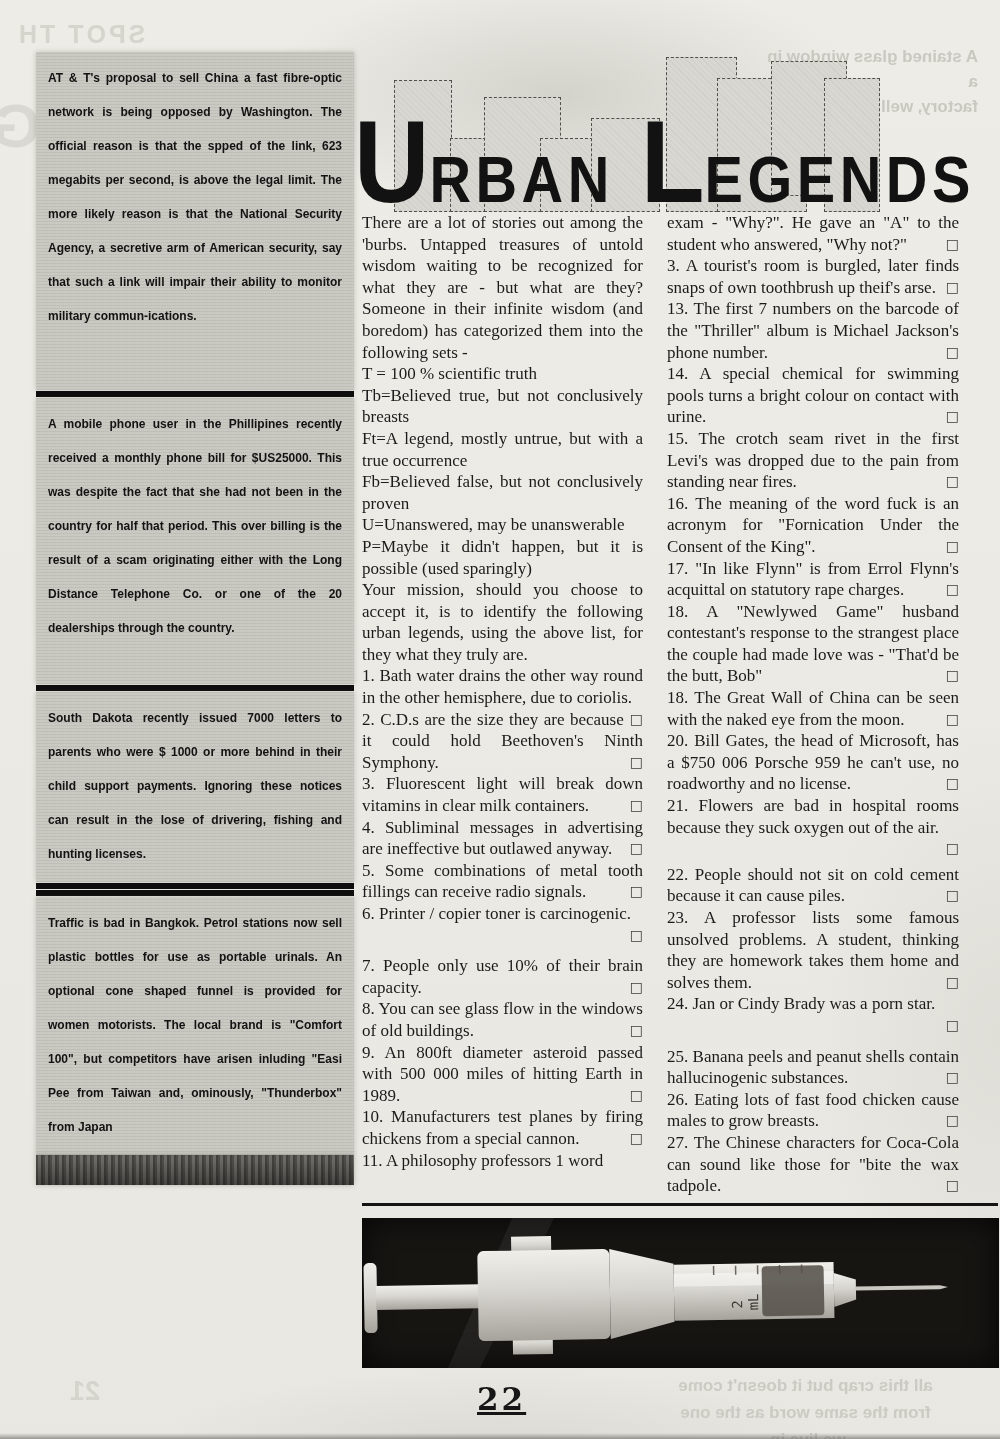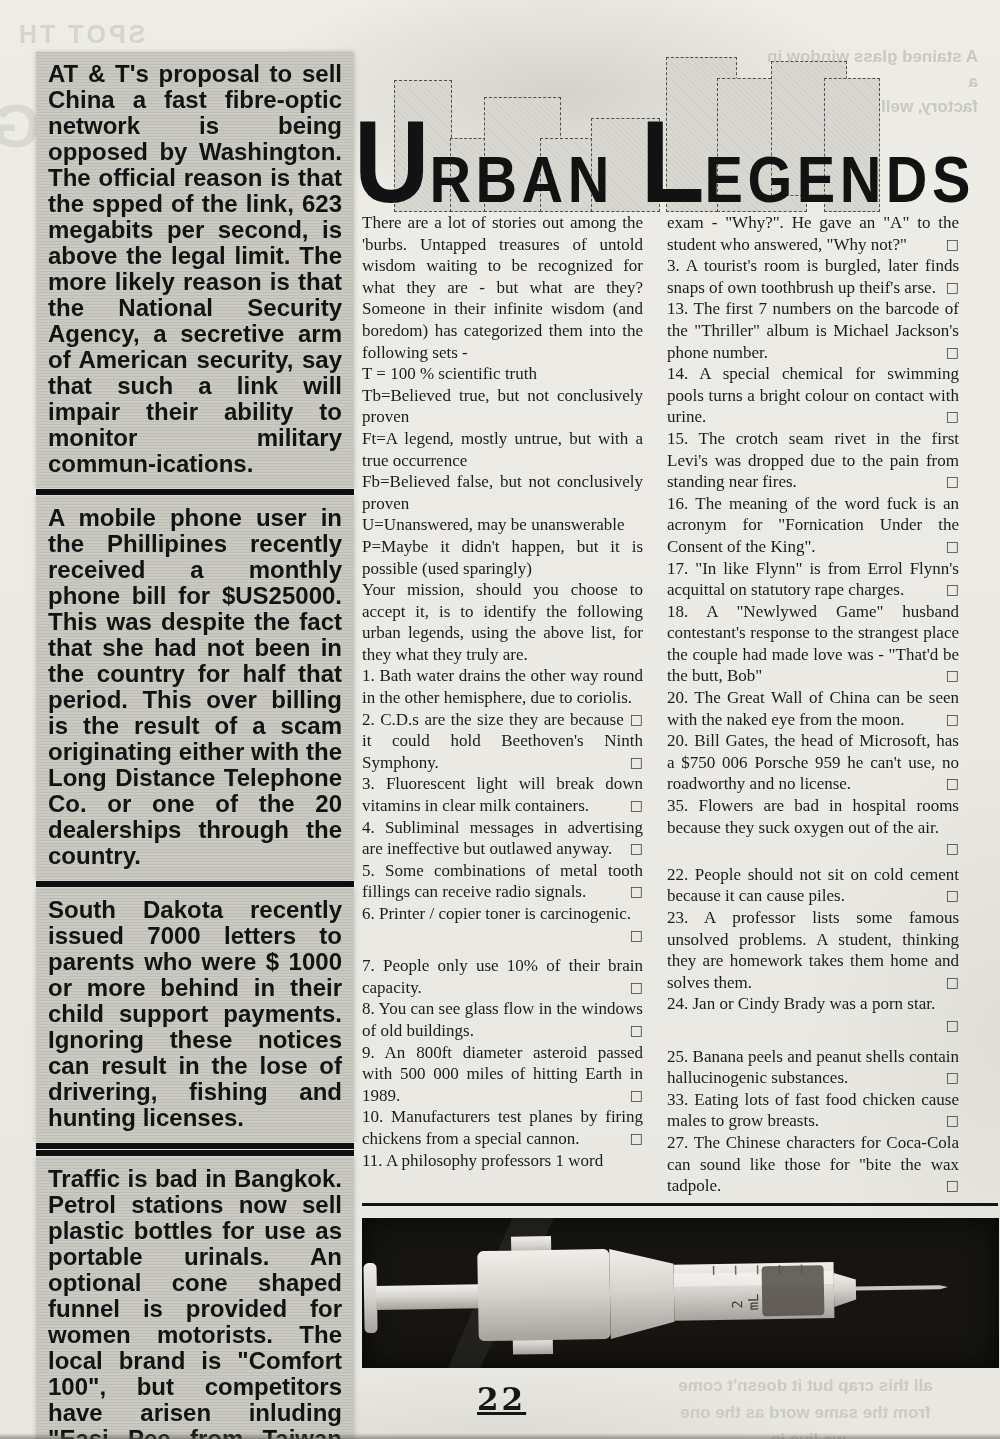--- a/index.html
+++ b/index.html
@@ -25,21 +25,21 @@
   .clip{
     background-color:#c8c7c0;
     background-image:
       repeating-linear-gradient(0deg, rgba(0,0,0,.055) 0 1px, transparent 1px 3px),
       repeating-linear-gradient(90deg, rgba(255,255,255,.06) 0 1px, transparent 1px 2px);
     padding:9px 12px 11px 12px;
     box-shadow:0 0 5px rgba(60,58,52,.25);
   }
   .clip p{
     margin:0;font-family:"Liberation Sans",sans-serif;font-weight:bold;
-    font-size:24px;line-height:26px;color:#131313;text-align:justify;
+    font-size:12px;line-height:34px;color:#131313;text-align:justify;
   }
   .c1{min-height:318px}.c2{min-height:266px}.c3{min-height:160px}.c4{min-height:192px}.c5{min-height:212px}
   .rule{height:6px;background:#0e0e0e;margin:1px 0;}
   .smudge{height:30px;background:
       repeating-linear-gradient(90deg, rgba(0,0,0,.35) 0 2px, rgba(0,0,0,.1) 2px 5px, rgba(0,0,0,.45) 5px 7px),
       linear-gradient(rgba(40,38,34,.55), rgba(40,38,34,.8));
     box-shadow:0 0 5px rgba(60,58,52,.3);}
   
   .masthead{position:absolute;left:352px;top:42px;width:640px;height:170px;}
   .bldg{position:absolute;background:#d8d7d1;border:1px dashed #514f4a;
@@ -120,21 +120,21 @@
     <div class="bldg" style="left:419px;top:19px;width:74px;height:133px"></div>
     <div class="bldg" style="left:472px;top:36px;width:54px;height:132px"></div>
     <div class="title">
       <span class="big">U</span><span class="small">RBAN</span><span class="big gapL">L</span><span class="small">EGENDS</span>
     </div>
   </header>
 
   <section class="col colA">
     <p>There are a lot of stories out among the 'burbs. Untapped treasures of untold wisdom waiting to be recognized for what they are - but what are they? Someone in their infinite wisdom (and boredom) has categorized them into the following sets -</p>
     <p>T = 100 % scientific truth</p>
-    <p>Tb=Believed true, but not conclusively proven</p>
+    <p>Tb=Believed true, but not conclusively breasts</p>
     <p>Ft=A legend, mostly untrue, but with a true occurrence</p>
     <p>Fb=Believed false, but not conclusively proven</p>
     <p>U=Unanswered, may be unanswerable</p>
     <p>P=Maybe it didn't happen, but it is possible (used sparingly)</p>
     <p>Your mission, should you choose to accept it, is to identify the following urban legends, using the above list, for they what they truly are.</p>
     <p class="item"><span>1. Bath water drains the other way round in the other hemisphere, due to coriolis.</span><span class="cb">□</span></p>
     <p class="item"><span>2. C.D.s are the size they are because it could hold Beethoven's Ninth Symphony.</span><span class="cb">□</span></p>
     <p class="item"><span>3. Fluorescent light will break down vitamins in clear milk containers.</span><span class="cb">□</span></p>
     <p class="item"><span>4. Subliminal messages in advertising are ineffective but outlawed anyway.</span><span class="cb">□</span></p>
     <p class="item"><span>5. Some combinations of metal tooth fillings can receive radio signals.</span><span class="cb">□</span></p>
@@ -148,28 +148,28 @@
 
   <section class="col colB">
     <p class="item"><span>exam - "Why?". He gave an "A" to the student who answered, "Why not?"</span><span class="cb">□</span></p>
     <p class="item"><span>3. A tourist's room is burgled, later finds snaps of own toothbrush up theif's arse.</span><span class="cb">□</span></p>
     <p class="item"><span>13. The first 7 numbers on the barcode of the "Thriller" album is Michael Jackson's phone number.</span><span class="cb">□</span></p>
     <p class="item"><span>14. A special chemical for swimming pools turns a bright colour on contact with urine.</span><span class="cb">□</span></p>
     <p class="item"><span>15. The crotch seam rivet in the first Levi's was dropped due to the pain from standing near fires.</span><span class="cb">□</span></p>
     <p class="item"><span>16. The meaning of the word fuck is an acronym for "Fornication Under the Consent of the King".</span><span class="cb">□</span></p>
     <p class="item"><span>17. "In like Flynn" is from Errol Flynn's acquittal on statutory rape charges.</span><span class="cb">□</span></p>
     <p class="item"><span>18. A "Newlywed Game" husband contestant's response to the strangest place the couple had made love was - "That'd be the butt, Bob"</span><span class="cb">□</span></p>
-    <p class="item"><span>20. The Great Wall of China can be seen with the naked eye from the moon.</span><span class="cb">□</span></p>
+    <p class="item"><span>18. The Great Wall of China can be seen with the naked eye from the moon.</span><span class="cb">□</span></p>
     <p class="item"><span>20. Bill Gates, the head of Microsoft, has a $750 006 Porsche 959 he can't use, no roadworthy and no license.</span><span class="cb">□</span></p>
-    <p class="item gap4"><span>35. Flowers are bad in hospital rooms because they suck oxygen out of the air.</span><span class="cb own">□</span></p>
+    <p class="item gap4"><span>21. Flowers are bad in hospital rooms because they suck oxygen out of the air.</span><span class="cb own">□</span></p>
     <p class="item"><span>22. People should not sit on cold cement because it can cause piles.</span><span class="cb">□</span></p>
     <p class="item"><span>23. A professor lists some famous unsolved problems. A student, thinking they are homework takes them home and solves them.</span><span class="cb">□</span></p>
     <p class="item gap9"><span>24. Jan or Cindy Brady was a porn star.</span><span class="cb own">□</span></p>
     <p class="item"><span>25. Banana peels and peanut shells contain hallucinogenic substances.</span><span class="cb">□</span></p>
-    <p class="item"><span>33. Eating lots of fast food chicken cause males to grow breasts.</span><span class="cb">□</span></p>
+    <p class="item"><span>26. Eating lots of fast food chicken cause males to grow breasts.</span><span class="cb">□</span></p>
     <p class="item"><span>27. The Chinese characters for Coca-Cola can sound like those for "bite the wax tadpole.</span><span class="cb">□</span></p>
   </section>
 
   <div class="botrule"></div>
 
   <figure class="photo">
     <svg width="637" height="150" viewBox="0 0 637 150">
       <defs>
         <linearGradient id="sy" x1="0" y1="0" x2="0" y2="1">
           <stop offset="0" stop-color="#f0eee8"></stop>

